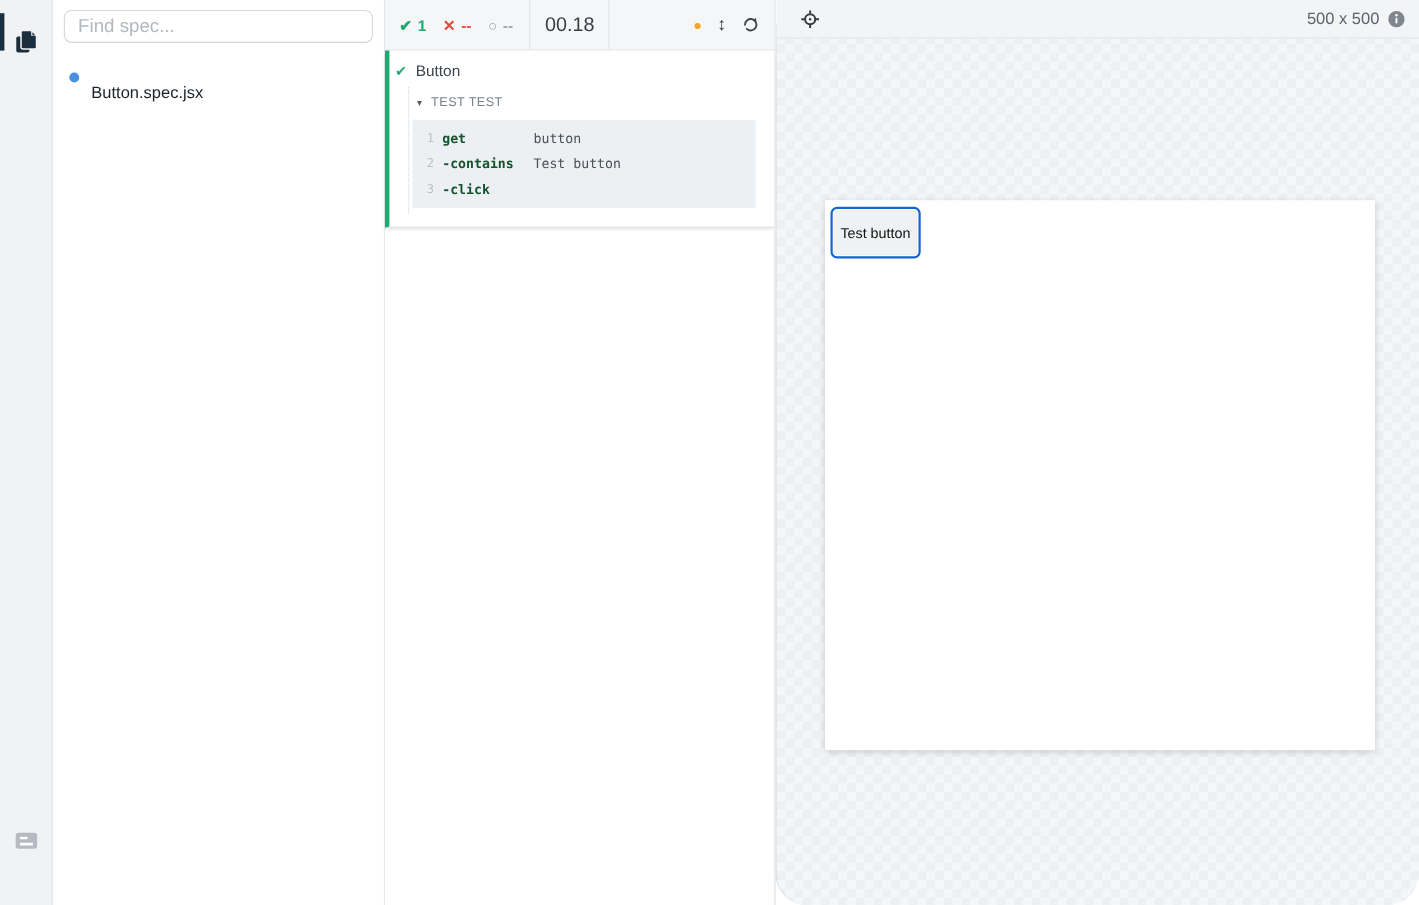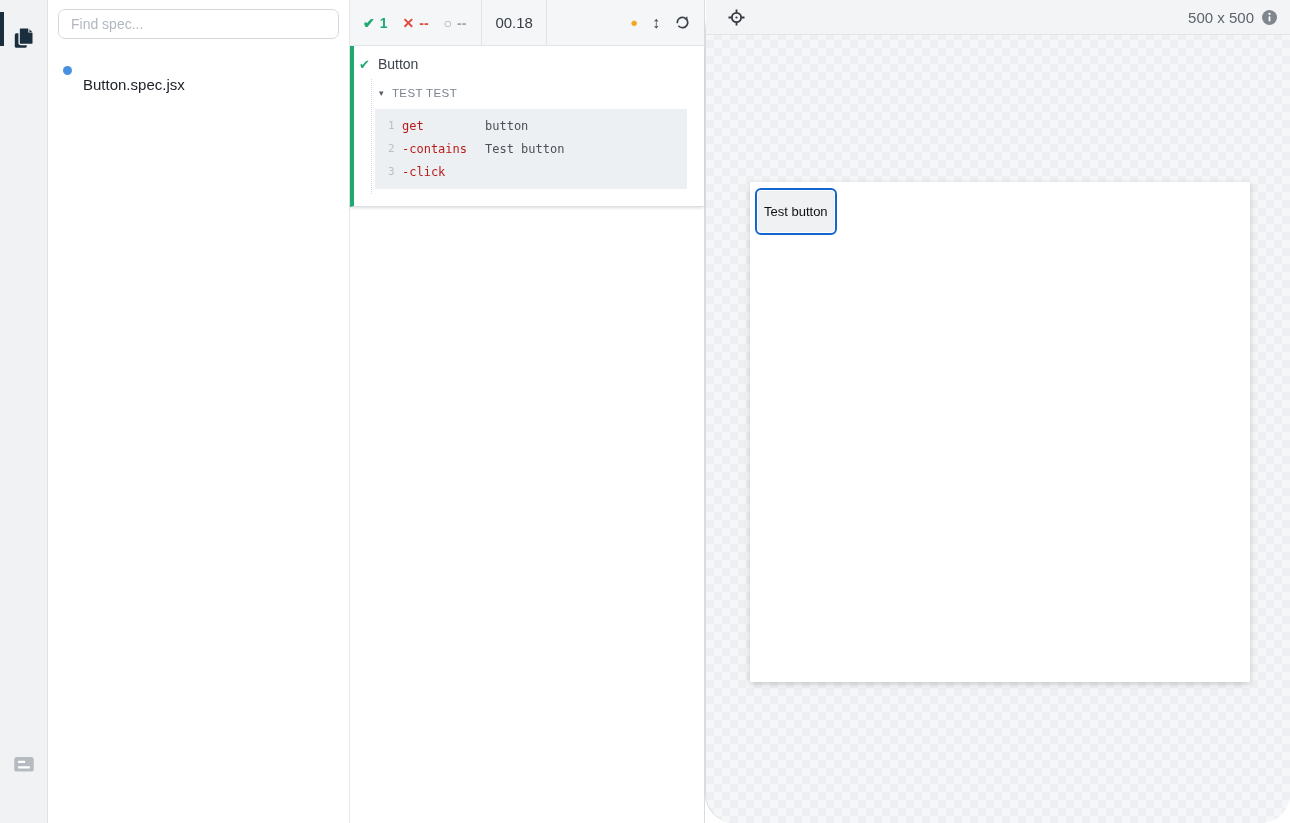--- a/index.html
+++ b/index.html
@@ -19,42 +19,42 @@
           background:none; border:none; padding:0; cursor:pointer;
           display:flex; align-items:center; justify-content:center; }
   .rail-btn.top { top:24px; }
   .rail-btn.bottom { top:750px; }
 
   
   .specs-panel { position:absolute; left:48px; top:0; bottom:0; width:302px;
           background:#fff; border-right:1px solid #e4e6ea; }
   .search-input { position:absolute; left:10px; top:9px; width:281px; height:30px;
           border:1px solid #d4d8dd; border-radius:7px; padding:0 12px;
-          font-family:"Liberation Sans",sans-serif; font-size:14px; color:#333;
+          font-family:"Liberation Sans",sans-serif; font-size:17px; color:#333;
           outline:none; background:#fff; }
   .search-input::placeholder { color:#b2b8c0; }
   .spec-item { position:absolute; left:0; top:57px; width:100%; height:26px;
           display:flex; align-items:center; gap:11px; padding-left:15px; cursor:pointer; }
   .spec-dot { width:9px; height:9px; border-radius:50%; background:#4a90e2; flex:none; }
   .spec-label { font-size:15px; color:#20252b;margin-top:29px; }
 
   
   .reporter { position:absolute; left:350px; top:0; bottom:0; width:355px;
           background:#fff; border-right:1px solid #d9dcdf; }
   .rep-header { height:46px; background:#f5f6f8; border-bottom:1px solid #e2e4e8;
           display:flex; align-items:stretch; }
   .stats { display:flex; align-items:center; gap:15px; padding:0 15px 0 13px;
           border-right:1px solid #e2e4e8; }
   .stat { display:flex; align-items:center; gap:5px; font-size:14px; cursor:default; }
   .stat .glyph { font-size:14px; }
   .stat.passed  { color:#1fa971; font-weight:bold; }
   .stat.failed  { color:#e1493f; font-weight:bold; }
   .stat.pending { color:#9da5ae; font-weight:bold; }
   .duration { display:flex; align-items:center; padding:0 13px;
-          border-right:1px solid #e2e4e8; font-size:15px; color:#383e46; }
+          border-right:1px solid #e2e4e8; font-size:18px; color:#383e46; }
   .controls { margin-left:auto; display:flex; align-items:center; gap:14px;
           padding-right:13px; }
   .ctl { background:none; border:none; padding:0; cursor:pointer;
           display:flex; align-items:center; justify-content:center; }
   .ctl-dot { color:#f5a623; font-size:13px; }
   .ctl-updown { color:#3c434b; font-size:16px; font-weight:bold; }
 
   .spec-row { height:35px; background:#f1f3f5; border-bottom:1px solid #e5e7ea;
           display:flex; align-items:center; gap:7px; padding-left:10px; }
   .spec-link { font-size:14px; color:#4c7bd4; cursor:pointer; }
@@ -70,21 +70,21 @@
   .section-head { display:flex; align-items:center; gap:8px; margin:15px 0 0 25px;
           color:#7a828c; font-size:11.5px; letter-spacing:.4px; cursor:pointer;
           position:relative; z-index:1; }
   .tri { color:#565c64; font-size:9px; }
   .cmd-block { margin:10px 17px 0 21px; background:#edf0f3; padding:5px 0 6px;
           position:relative; z-index:1; }
   .cmd-row { display:grid; grid-template-columns:27px 83px 1fr; align-items:center;
           height:23px; font-family:"DejaVu Sans Mono",monospace; font-size:12px;
           cursor:pointer; }
   .cmd-n { color:#b9c0c7; padding-left:13px; font-size:11px; }
-  .cmd-method { color:#b91c1c; font-weight:normal; }
+  .cmd-method { color:#14532d; font-weight:bold; }
   .cmd-msg { color:#4a5158; white-space:pre; }
 
   
   .preview { position:absolute; left:705px; top:0; right:0; bottom:0;
           background-color:#f5f6f8;
           background-image:
             linear-gradient(45deg,#edeff2 25%,transparent 25%,transparent 75%,#edeff2 75%),
             linear-gradient(45deg,#edeff2 25%,transparent 25%,transparent 75%,#edeff2 75%);
           background-size:16px 16px; background-position:0 0,8px 8px;
           border-left:1px solid #d9dcdf;border-radius:29px; }

